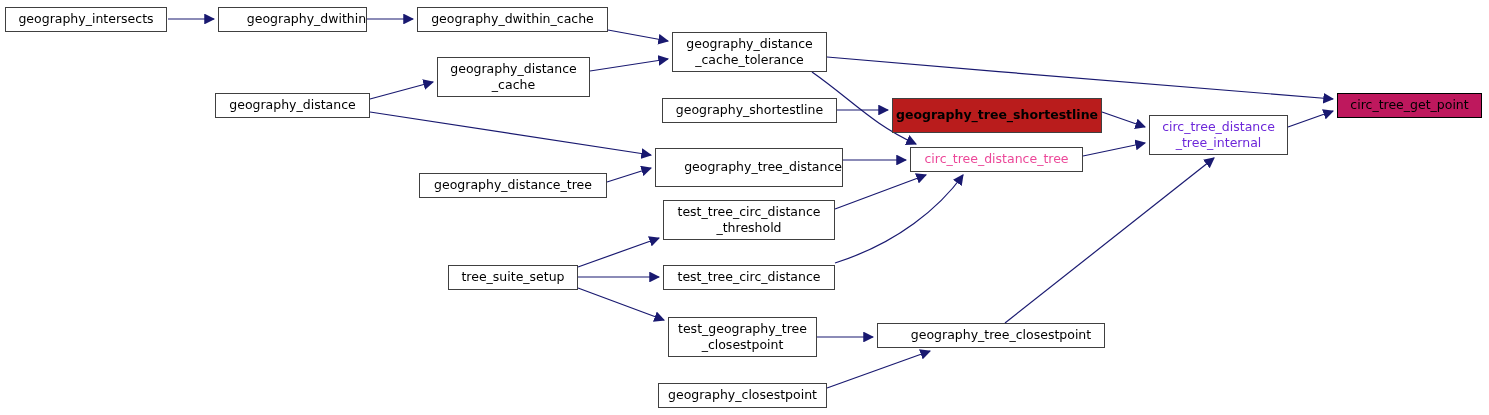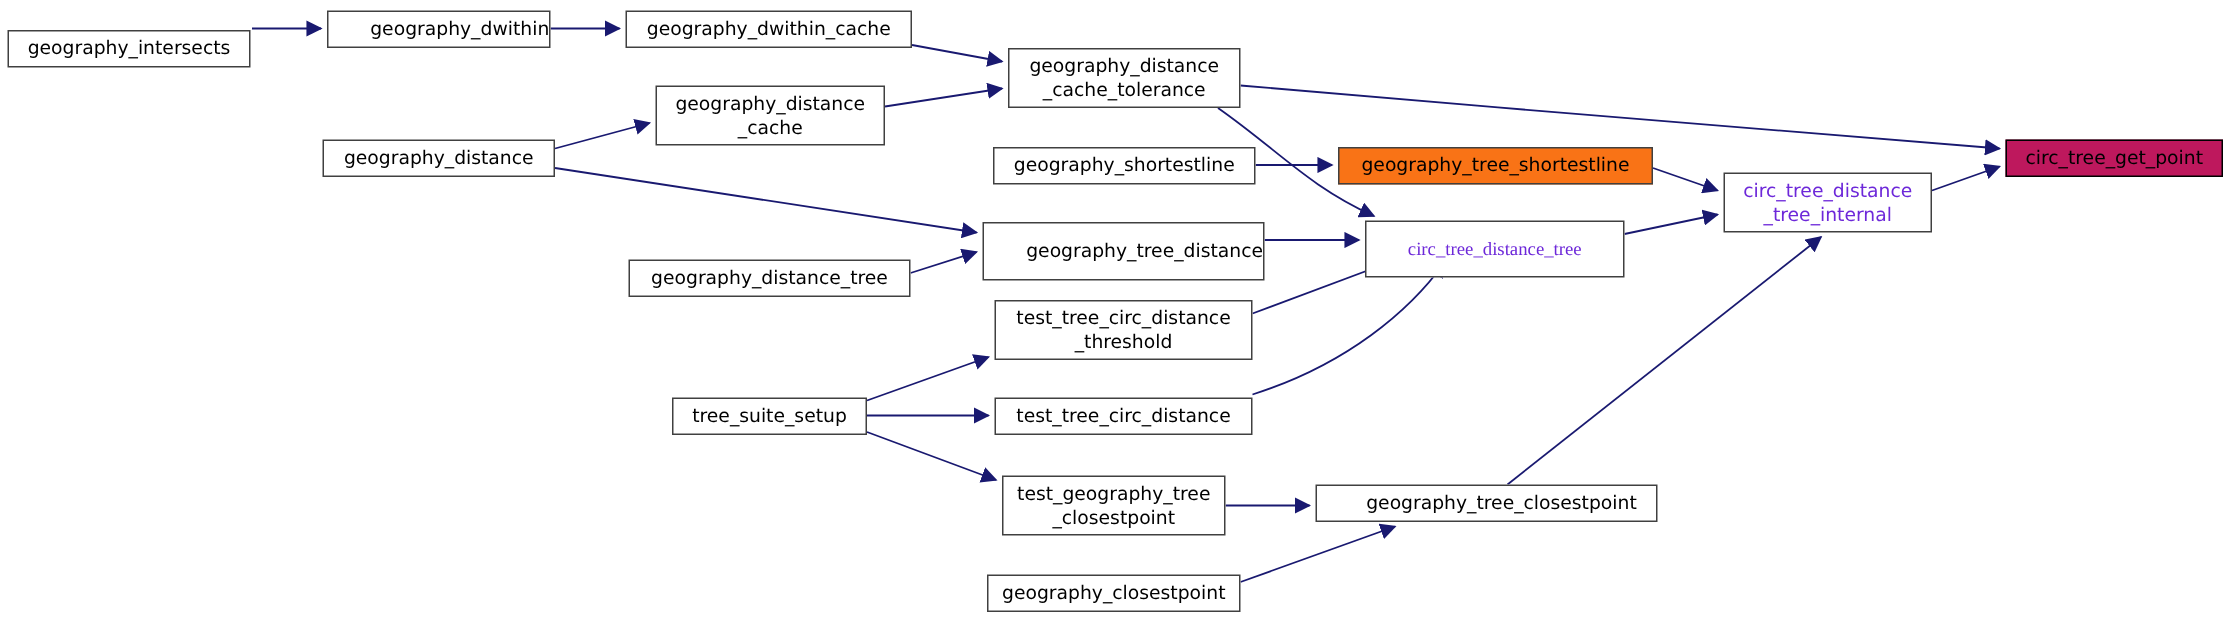--- a/index.html
+++ b/index.html
@@ -60,21 +60,21 @@
         <path d="M835,263 C898,243 940,207 963,175" fill="none" stroke="#191970" stroke-width="1.2" marker-end="url(#arrowhead)"></path>
         <path d="M578,267 L659,238" fill="none" stroke="#191970" stroke-width="1.2" marker-end="url(#arrowhead)"></path>
         <path d="M578,277 L659,277" fill="none" stroke="#191970" stroke-width="1.2" marker-end="url(#arrowhead)"></path>
         <path d="M578,288 L664,320" fill="none" stroke="#191970" stroke-width="1.2" marker-end="url(#arrowhead)"></path>
         <path d="M817,337 L873,337" fill="none" stroke="#191970" stroke-width="1.2" marker-end="url(#arrowhead)"></path>
         <path d="M827,388 L930,351" fill="none" stroke="#191970" stroke-width="1.2" marker-end="url(#arrowhead)"></path>
         <path d="M1005,323 L1214,158" fill="none" stroke="#191970" stroke-width="1.2" marker-end="url(#arrowhead)"></path>
       </g>
   </svg>
   <div id="node-layer">
-      <div class="node" style="left: 5px; top: 20px; width: 162px; height: 25px; background: rgb(255, 255, 255); border: 1px solid rgb(64, 64, 64); color: rgb(0, 0, 0);">
+      <div class="node" style="left: 5px; top: 7px; width: 162px; height: 25px; background: rgb(255, 255, 255); border: 1px solid rgb(64, 64, 64); color: rgb(0, 0, 0);">
         <div class="node-line">geography_intersects</div>
       </div>
       <div class="node" style="left: 218px; top: 7px; width: 149px; height: 25px; background: rgb(255, 255, 255); border: 1px solid rgb(64, 64, 64); color: rgb(0, 0, 0); padding-left: 28px;">
         <div class="node-line">geography_dwithin</div>
       </div>
       <div class="node" style="left: 417px; top: 7px; width: 191px; height: 25px; background: rgb(255, 255, 255); border: 1px solid rgb(64, 64, 64); color: rgb(0, 0, 0);">
         <div class="node-line">geography_dwithin_cache</div>
       </div>
       <div class="node" style="left: 672px; top: 32px; width: 155px; height: 40px; background: rgb(255, 255, 255); border: 1px solid rgb(64, 64, 64); color: rgb(0, 0, 0);">
         <div class="node-line">geography_distance</div>
@@ -83,34 +83,34 @@
       <div class="node" style="left: 437px; top: 57px; width: 153px; height: 40px; background: rgb(255, 255, 255); border: 1px solid rgb(64, 64, 64); color: rgb(0, 0, 0);">
         <div class="node-line">geography_distance</div>
         <div class="node-line">_cache</div>
       </div>
       <div class="node" style="left: 215px; top: 93px; width: 155px; height: 25px; background: rgb(255, 255, 255); border: 1px solid rgb(64, 64, 64); color: rgb(0, 0, 0);">
         <div class="node-line">geography_distance</div>
       </div>
       <div class="node" style="left: 662px; top: 98px; width: 175px; height: 25px; background: rgb(255, 255, 255); border: 1px solid rgb(64, 64, 64); color: rgb(0, 0, 0); text-align: right;">
         <div class="node-line">geography_shortestline</div>
       </div>
-      <div class="node" style="left: 892px; top: 98px; width: 210px; height: 25px; background: #f97316; border: 1px solid rgb(64, 64, 64); color: rgb(0, 0, 0);">
+      <div class="node" style="left: 892px; top: 98px; width: 210px; height: 35px; background: #b91c1c; border: 1px solid rgb(64, 64, 64); color: rgb(0, 0, 0); font-weight: bold;">
         <div class="node-line">geography_tree_shortestline</div>
       </div>
       <div class="node" style="left: 1149px; top: 115px; width: 139px; height: 40px; background: rgb(255, 255, 255); border: 1px solid rgb(64, 64, 64); color: #6d28d9;">
         <div class="node-line">circ_tree_distance</div>
         <div class="node-line">_tree_internal</div>
       </div>
       <div class="node" style="left: 1337px; top: 93px; width: 145px; height: 25px; background: #be185d; border: 1px solid rgb(0, 0, 0); color: rgb(0, 0, 0);">
         <div class="node-line">circ_tree_get_point</div>
       </div>
       <div class="node" style="left: 655px; top: 148px; width: 188px; height: 39px; background: rgb(255, 255, 255); border: 1px solid rgb(64, 64, 64); color: rgb(0, 0, 0); align-items: flex-end;">
         <div class="node-line">geography_tree_distance</div>
       </div>
-      <div class="node" style="left: 910px; top: 147px; width: 173px; height: 38px; background: rgb(255, 255, 255); border: 1px solid rgb(64, 64, 64); color: #6d28d9; font-family: Liberation Serif, serif;">
+      <div class="node" style="left: 910px; top: 147px; width: 173px; height: 25px; background: rgb(255, 255, 255); border: 1px solid rgb(64, 64, 64); color: #ec4899;">
         <div class="node-line">circ_tree_distance_tree</div>
       </div>
       <div class="node" style="left: 419px; top: 173px; width: 188px; height: 25px; background: rgb(255, 255, 255); border: 1px solid rgb(64, 64, 64); color: rgb(0, 0, 0); justify-content: center;">
         <div class="node-line">geography_distance_tree</div>
       </div>
       <div class="node" style="left: 663px; top: 200px; width: 172px; height: 40px; background: rgb(255, 255, 255); border: 1px solid rgb(64, 64, 64); color: rgb(0, 0, 0);">
         <div class="node-line">test_tree_circ_distance</div>
         <div class="node-line">_threshold</div>
       </div>
       <div class="node" style="left: 448px; top: 265px; width: 130px; height: 25px; background: rgb(255, 255, 255); border: 1px solid rgb(64, 64, 64); color: rgb(0, 0, 0);">

